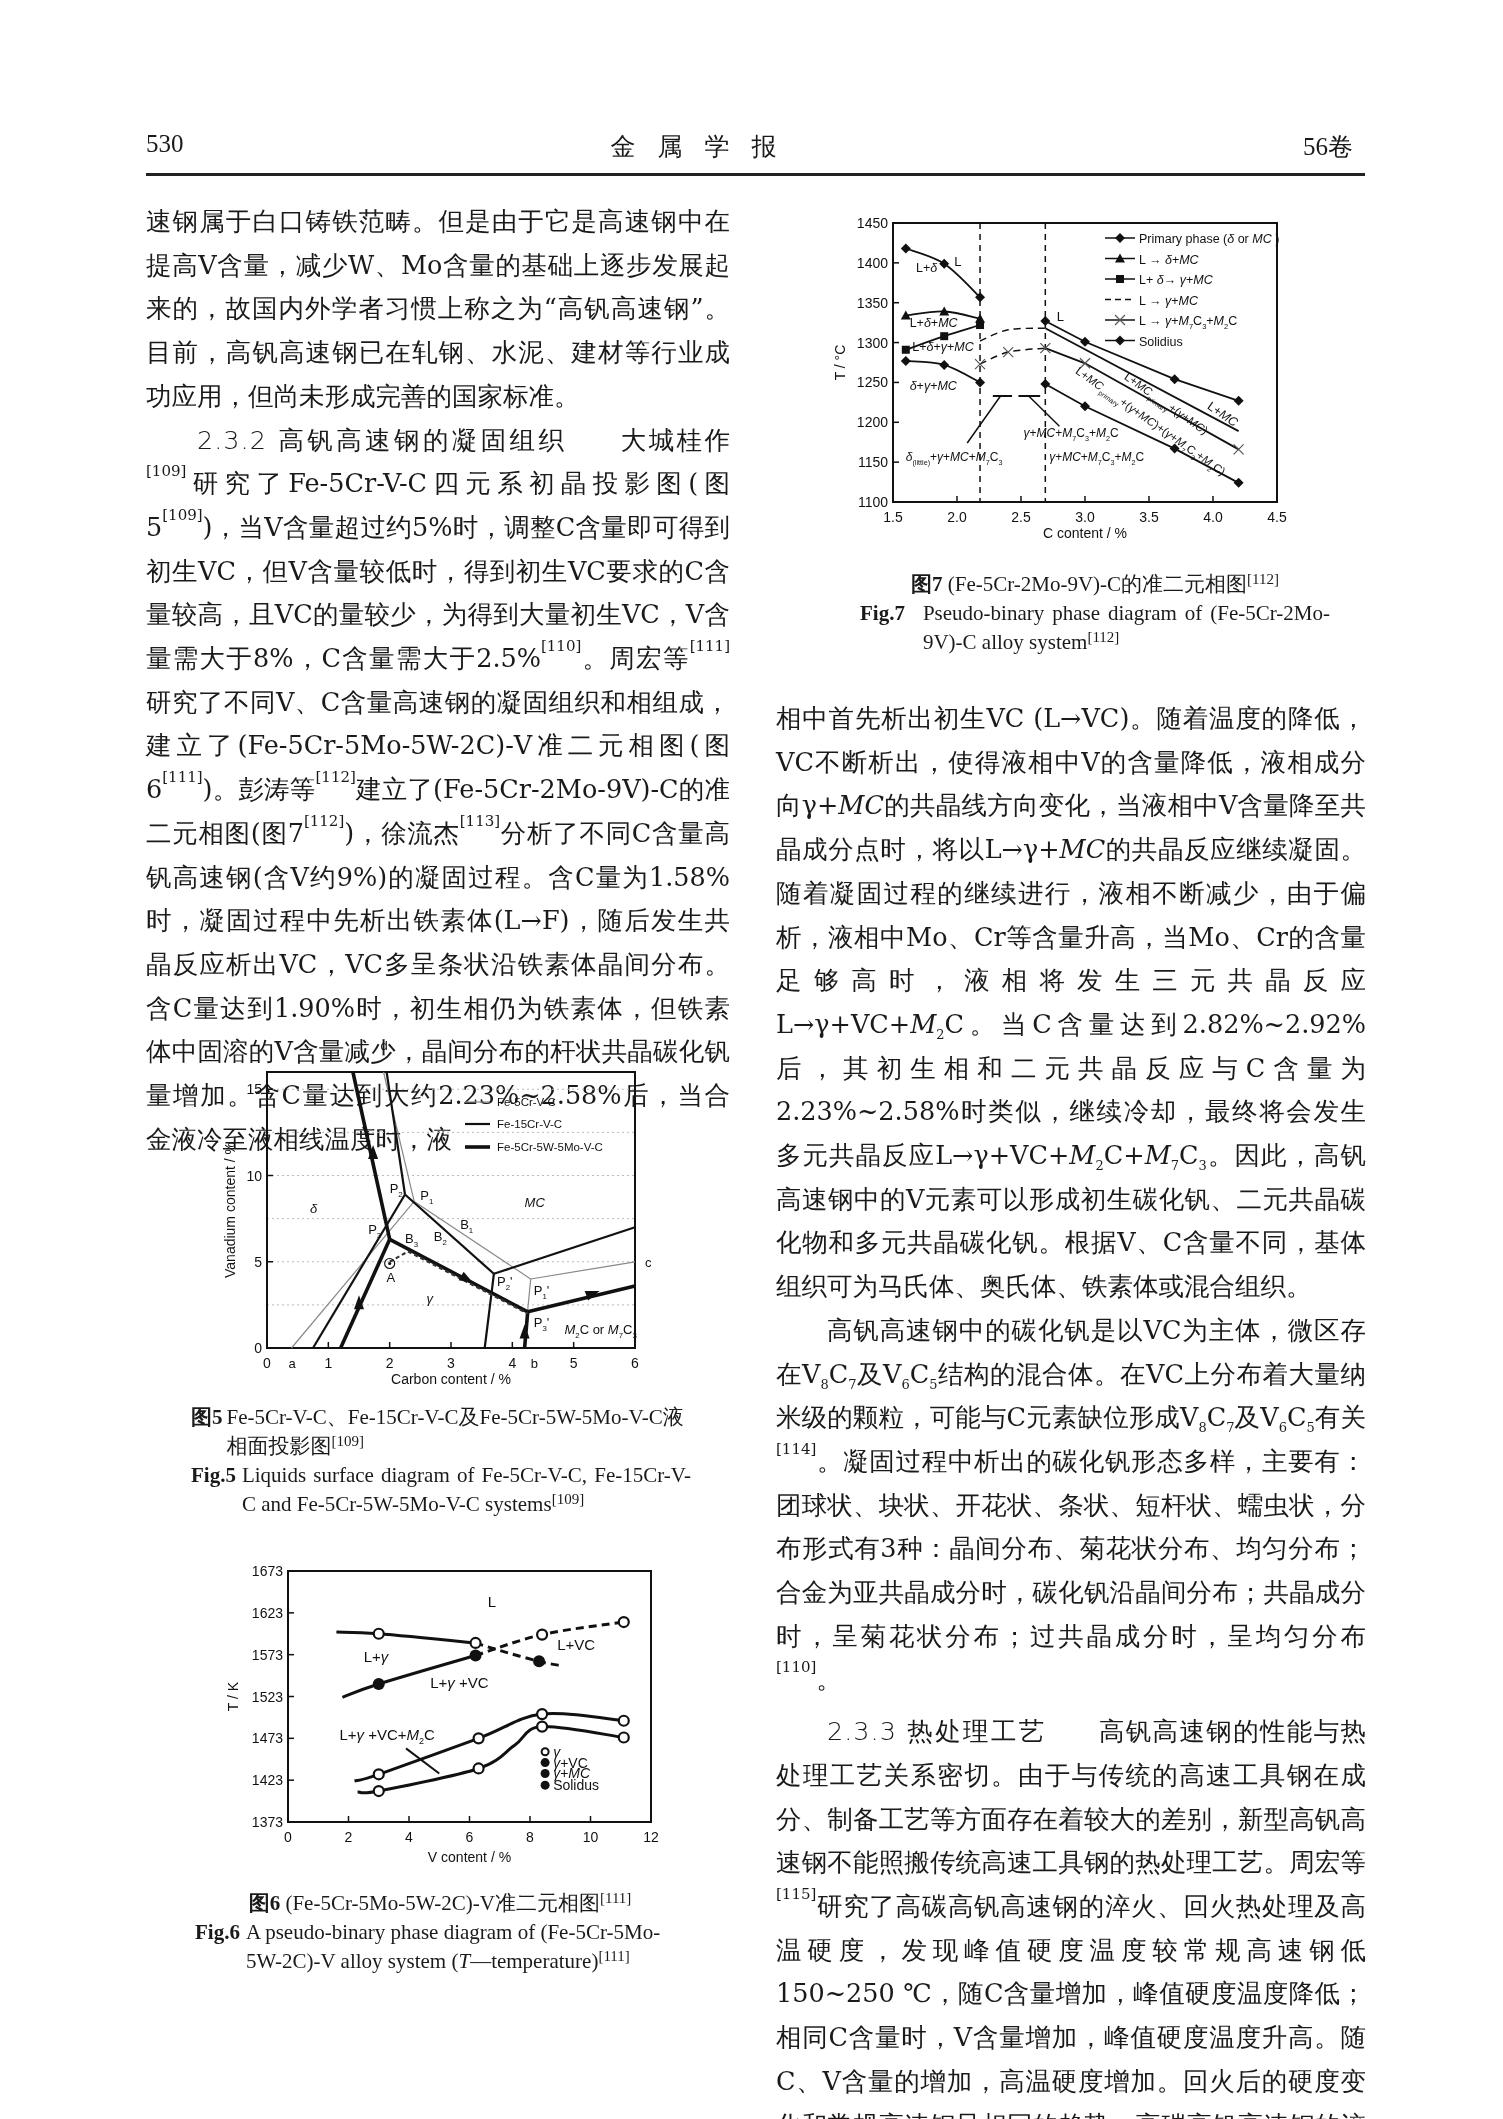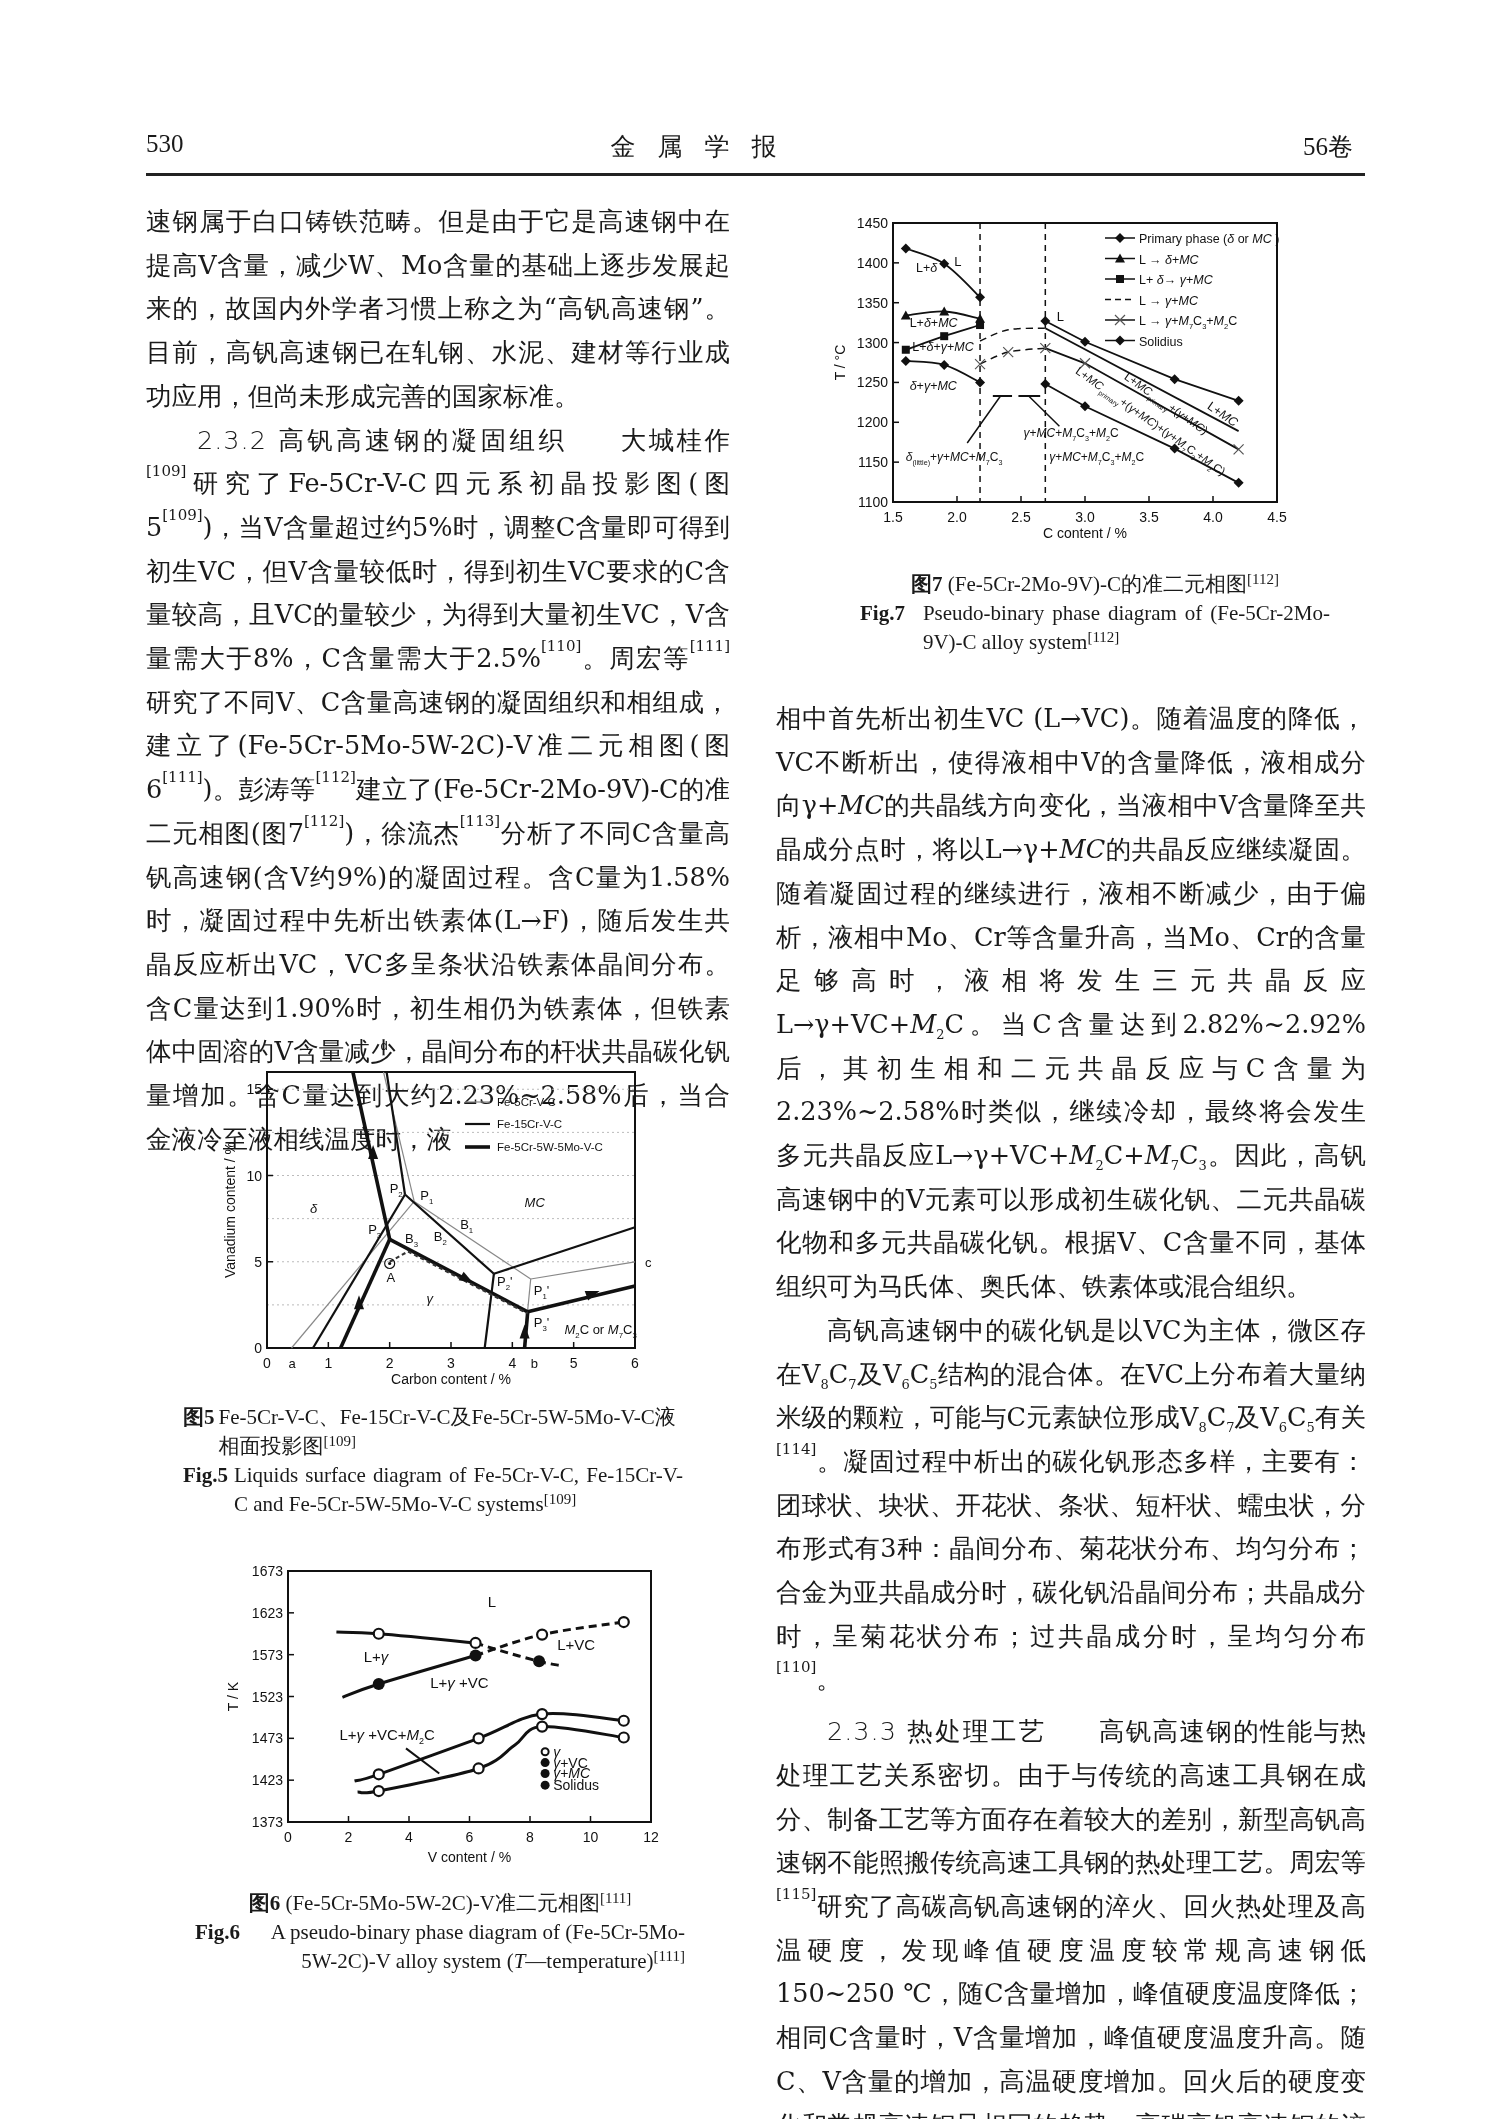--- a/index.html
+++ b/index.html
@@ -226,21 +226,21 @@
     <text x="405" y="1242.775" font-size="13" text-anchor="start"><tspan>B</tspan><tspan font-size="7.8" dy="4">3</tspan></text>
     <text x="386.6" y="1282.45" font-size="13" text-anchor="start"><tspan>A</tspan></text>
     <text x="497" y="1285.9" font-size="13" text-anchor="start"><tspan>P</tspan><tspan font-size="7.8" dy="4">2</tspan><tspan dy="-4">'</tspan></text>
     <text x="533.8" y="1294.525" font-size="13" text-anchor="start"><tspan>P</tspan><tspan font-size="7.8" dy="4">1</tspan><tspan dy="-4">'</tspan></text>
     <text x="533.8" y="1327.3" font-size="13" text-anchor="start"><tspan>P</tspan><tspan font-size="7.8" dy="4">3</tspan><tspan dy="-4">'</tspan></text>
     <text x="309.93333333333334" y="1213.45" font-size="13" text-anchor="start"><tspan font-style="italic">δ</tspan></text>
     <text x="426.4666666666667" y="1303.15" font-size="13" text-anchor="start"><tspan font-style="italic">γ</tspan></text>
     <text x="524.6" y="1206.55" font-size="13" text-anchor="start"><tspan font-style="italic">MC</tspan></text>
     <text x="564.4666666666667" y="1334.2" font-size="13" text-anchor="start"><tspan font-style="italic">M</tspan><tspan font-size="7.8" dy="4">2</tspan><tspan dy="-4">C or </tspan><tspan font-style="italic">M</tspan><tspan font-size="7.8" dy="4">7</tspan><tspan dy="-4">C</tspan><tspan font-size="7.8" dy="4">3</tspan></text>
   </svg>
-<div class="caption" style="left:183px;top:1403px;width:500px;">
+<div class="caption" style="left:191px;top:1403px;width:500px;">
   <div style="display:flex">
       <b style="white-space:nowrap;margin-right:4px">图5</b>
       <span><span>Fe-5Cr-V-C、Fe-15Cr-V-C及Fe-5Cr-5W-5Mo-V-C液相面投影图</span><sup>[109]</sup></span>
     </div>
   <div style="display:flex">
       <b style="white-space:nowrap;margin-right:6px">Fig.5</b>
       <span style="text-align:justify"><span>Liquids surface diagram of Fe-5Cr-V-C, Fe-15Cr-V-C and Fe-5Cr-5W-5Mo-V-C systems</span><sup>[109]</sup></span>
     </div>
 </div>
 
@@ -309,15 +309,15 @@
     <text x="553.125" y="1767.5966666666666" font-size="14" text-anchor="start"><tspan font-style="italic">γ</tspan><tspan>+VC</tspan></text>
     <circle cx="545.125" cy="1773.4733333333334" r="4.5" fill="#111"></circle>
     <text x="553.125" y="1778.4733333333334" font-size="14" text-anchor="start"><tspan font-style="italic">γ</tspan><tspan>+</tspan><tspan font-style="italic">MC</tspan></text>
     <circle cx="545.125" cy="1785.1866666666667" r="4.5" fill="#111"></circle>
     <text x="553.125" y="1790.1866666666667" font-size="14" text-anchor="start"><tspan>Solidus</tspan></text>
   </svg>
 <div class="caption" style="left:195px;top:1889px;width:490px;">
   <div style="text-align:center"><b>图6</b> <span>(Fe-5Cr-5Mo-5W-2C)-V准二元相图</span><sup>[111]</sup></div>
   <div style="display:flex">
       <b style="white-space:nowrap;margin-right:6px">Fig.6</b>
-      <span style="text-align:right"><span>A pseudo-binary phase diagram of (Fe-5Cr-5Mo-5W-2C)-V alloy system (</span><i>T</i><span>—temperature)</span><sup>[111]</sup></span>
+      <span style="text-align:left"><span>A pseudo-binary phase diagram of (Fe-5Cr-5Mo-5W-2C)-V alloy system (</span><i>T</i><span>—temperature)</span><sup>[111]</sup></span>
     </div>
 </div>
 
 </body></html>

